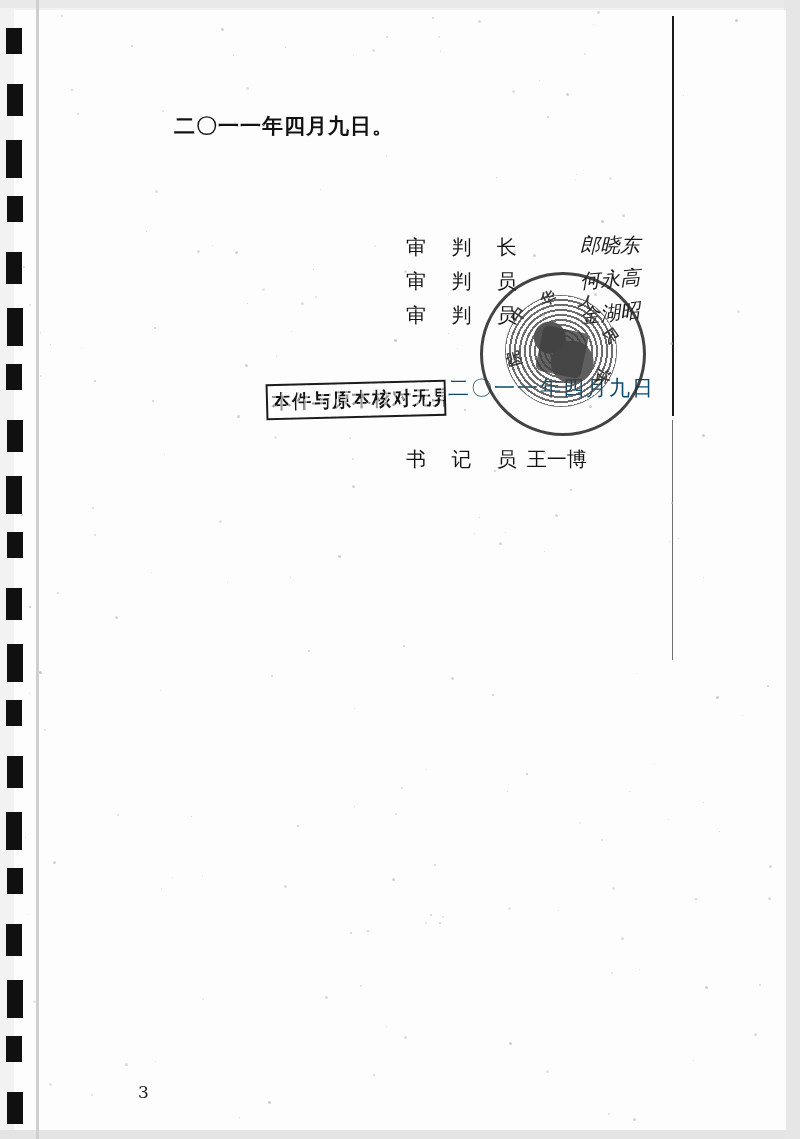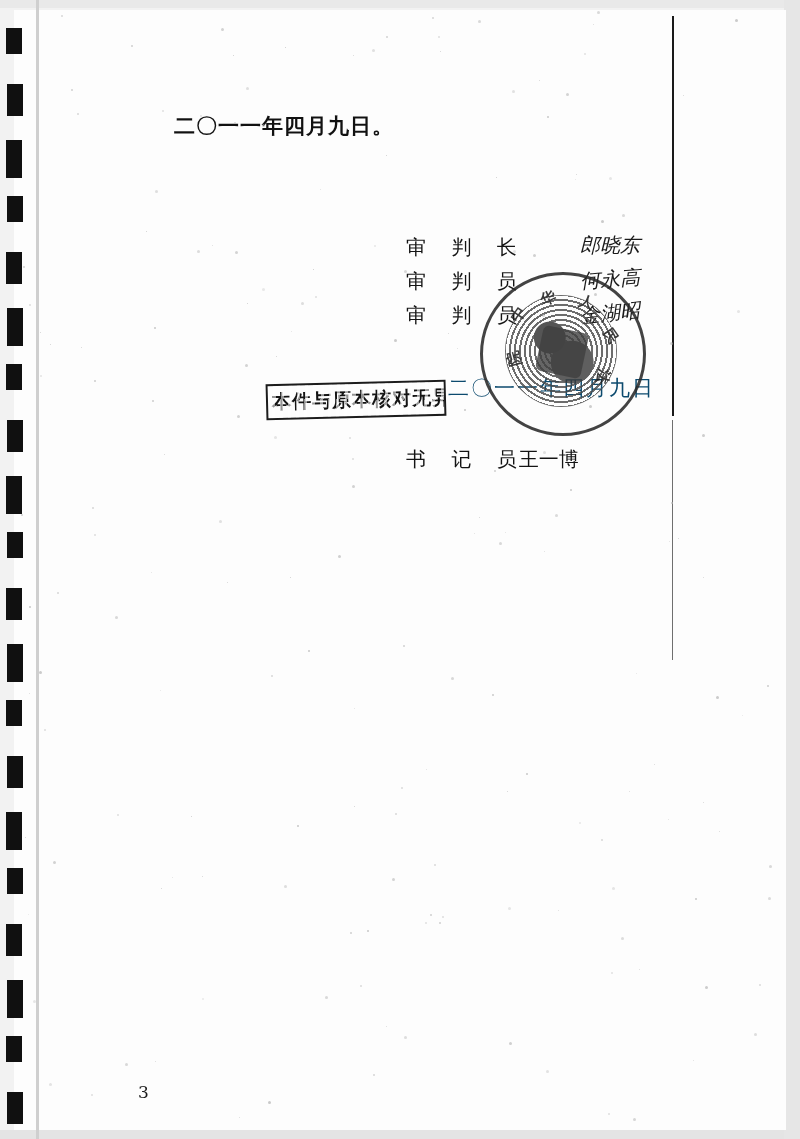--- a/index.html
+++ b/index.html
@@ -264,21 +264,21 @@
     <div class="sig-row" id="sig-row-1">审    判    长</div>
     <div class="sig-row" id="sig-row-2">审    判    员</div>
     <div class="sig-row" id="sig-row-3">审    判    员</div>
 
     <div class="hand-name" id="hand-1">郎晓东</div>
     <div class="hand-name" id="hand-2">何永高</div>
     <div class="hand-name" id="hand-3">金湖昭</div>
 
     <div id="date-row">二〇一一年四月九日</div>
 
-    <div class="sig-row" id="clerk-row"><span>书    记    员</span><span style="margin-left:2px;">王一博</span></div>
+    <div class="sig-row" id="clerk-row"><span>书    记    员</span><span style="margin-left:10px;">王一博</span></div>
 
     <div id="seal">
       <div id="seal-inner"></div>
       <div id="seal-star"></div>
       <div class="seal-ch" id="seal-ch-1">中</div>
       <div class="seal-ch" id="seal-ch-2">华</div>
       <div class="seal-ch" id="seal-ch-3">人</div>
       <div class="seal-ch" id="seal-ch-4">民</div>
       <div class="seal-ch" id="seal-ch-5">法</div>
       <div class="seal-ch" id="seal-ch-6">院</div>

